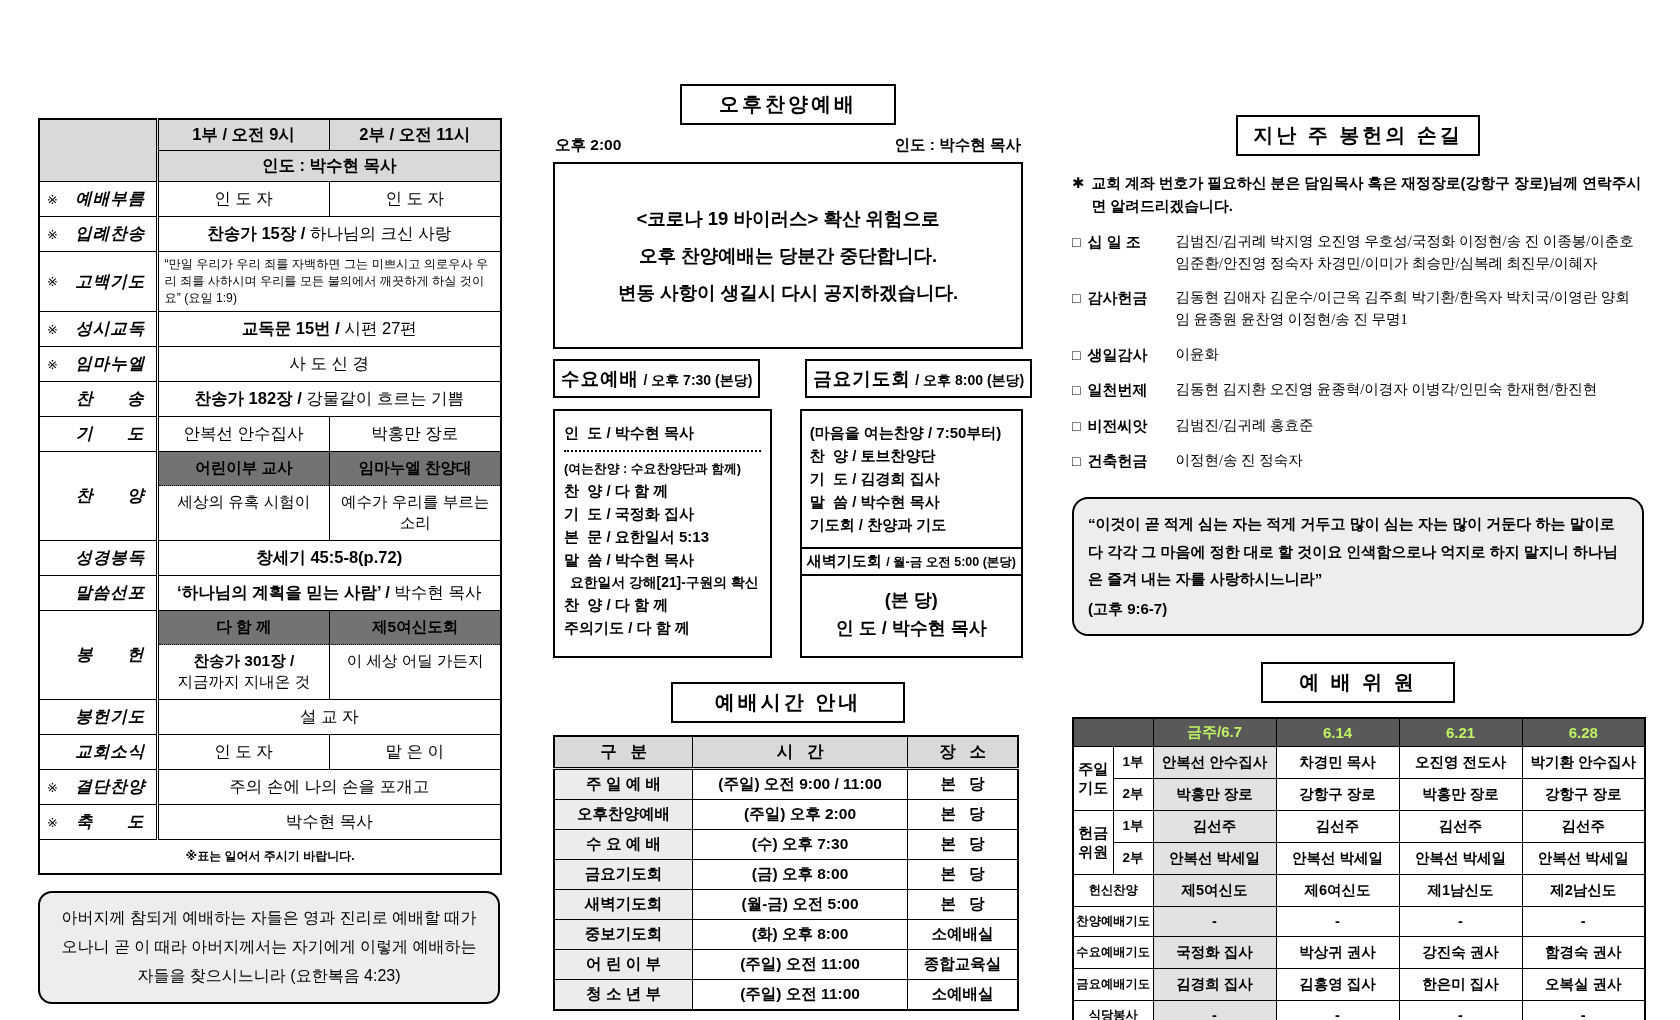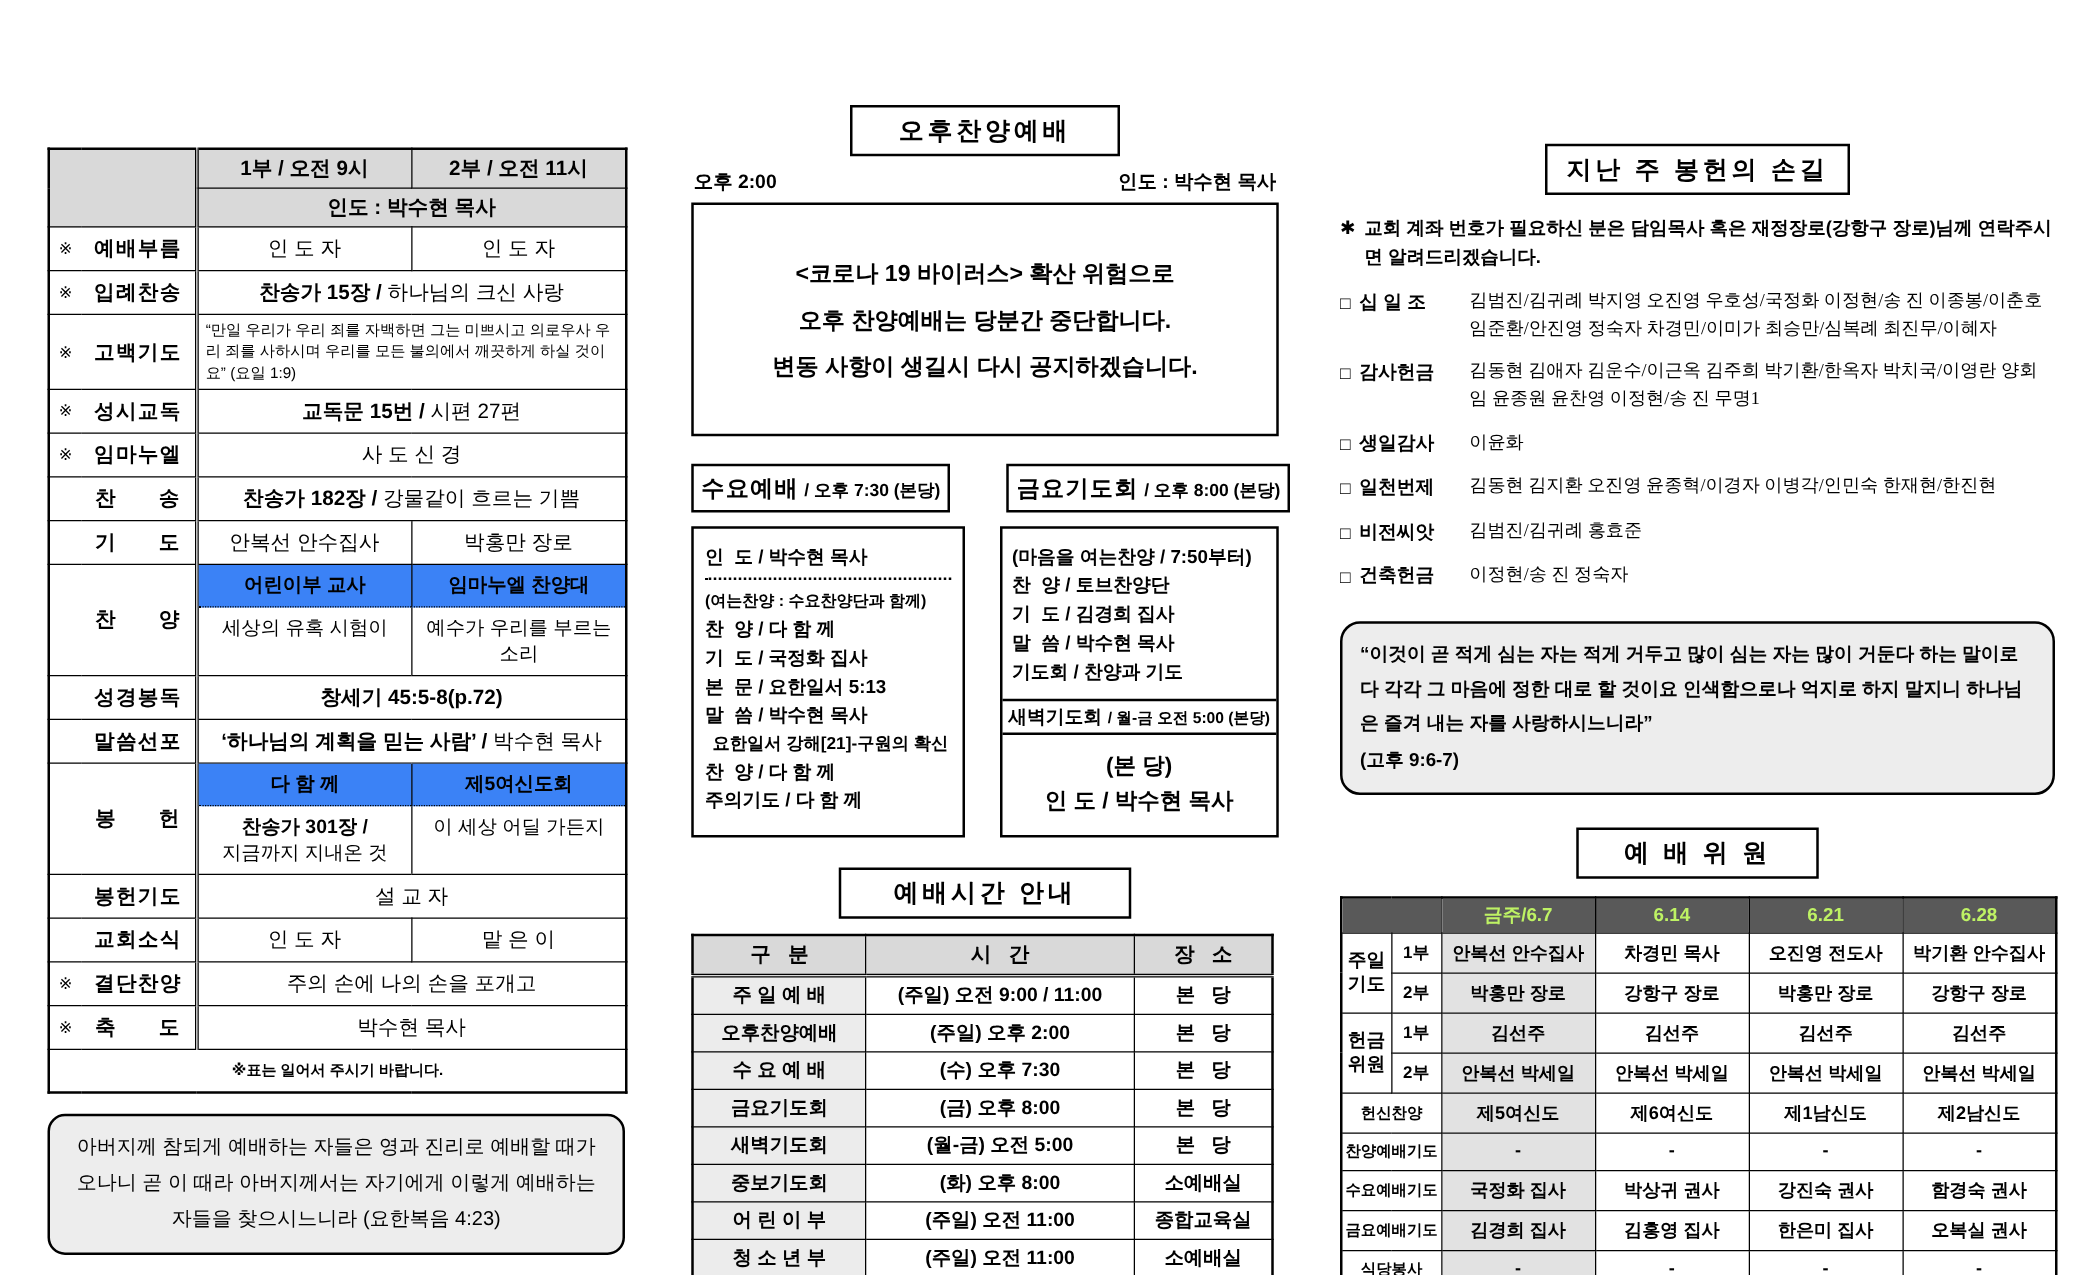--- a/index.html
+++ b/index.html
@@ -7,42 +7,42 @@
        font-family:"Liberation Sans","DejaVu Sans",sans-serif;color:#000;}
 
   
   .col-left{position:absolute;left:38px;top:118px;width:462px;}
   table.order{border-collapse:collapse;width:462px;table-layout:fixed;border:2px solid #000;}
   table.order td{border:1px solid #000;text-align:center;vertical-align:middle;
                  font-size:16.5px;padding:6px 3px;}
   .w-mk{width:26px;}.w-lb{width:92px;}.w-c{width:172px;}
   table.order td.hd{background:#d9d9d9;font-weight:bold;padding:4px 2px;font-size:16.5px;}
   table.order td.mk{border-right:none;font-size:13px;text-align:left;padding-left:7px;}
-  table.order td.lb{border-left:none;font-weight:bold;white-space:pre;letter-spacing:1px;}
+  table.order td.lb{border-left:none;font-weight:bold;white-space:pre;letter-spacing:1px;font-style:italic;}
   table.order td.dv{border-right:3px double #000;}
   table.order td.small{font-size:12.2px;text-align:left;padding:4px 6px;line-height:1.4;}
   table.order td.gridc{padding:0;}
   .g2{display:grid;grid-template-columns:1fr 1fr;}
   .g2>div{padding:6px 3px;font-size:15.5px;}
-  .g2 .gt{background:#3b82f6;font-weight:bold;border-bottom:1px dotted #000;}
+  .g2 .gt{background:#737373;font-weight:bold;border-bottom:1px dotted #000;}
   .g2 .gr{border-left:1px solid #000;}
   .g2 .b1a{font-weight:bold;}
   table.order td.foot{font-weight:bold;font-size:12px;padding:8px 2px;}
   .verse-box{margin-top:16px;border:2px solid #000;border-radius:14px;background:#ededed;
              padding:11px 16px;font-size:16px;line-height:1.8;text-align:center;font-weight:500;}
 
   
   .col-mid{position:absolute;left:553px;top:84px;width:470px;}
   .title-box{border:2px solid #000;font-weight:bold;font-size:20px;text-align:center;
              padding:5px 0;width:212px;margin:0 auto;letter-spacing:3px;}
   .mid-info{display:flex;justify-content:space-between;font-weight:bold;font-size:15.5px;
             margin:10px 2px 6px;}
   .notice-box{border:2px solid #000;padding:36px 8px;text-align:center;font-size:18.5px;
               font-weight:bold;line-height:2.0;}
-  .sec-row{display:flex;gap:45px;margin-top:22px;}
+  .sec-row{display:flex;gap:45px;margin-top:10px;}
   .sec-hd{border:2px solid #000;padding:5px 6px;font-weight:bold;text-align:center;
           white-space:nowrap;box-sizing:border-box;}
   .wed-hd{width:226px;}
   .fri-hd{flex:1;}
   .sec-hd .t{font-size:18.5px;letter-spacing:1px;}
   .sec-hd .i{font-size:14px;}
   .body-row{display:flex;gap:28px;margin-top:11px;align-items:stretch;}
   .wed-box{width:226px;border:2px solid #000;padding:9px 9px;box-sizing:border-box;
            font-weight:bold;font-size:15px;}
   .wline{margin:4px 0;white-space:pre;}

